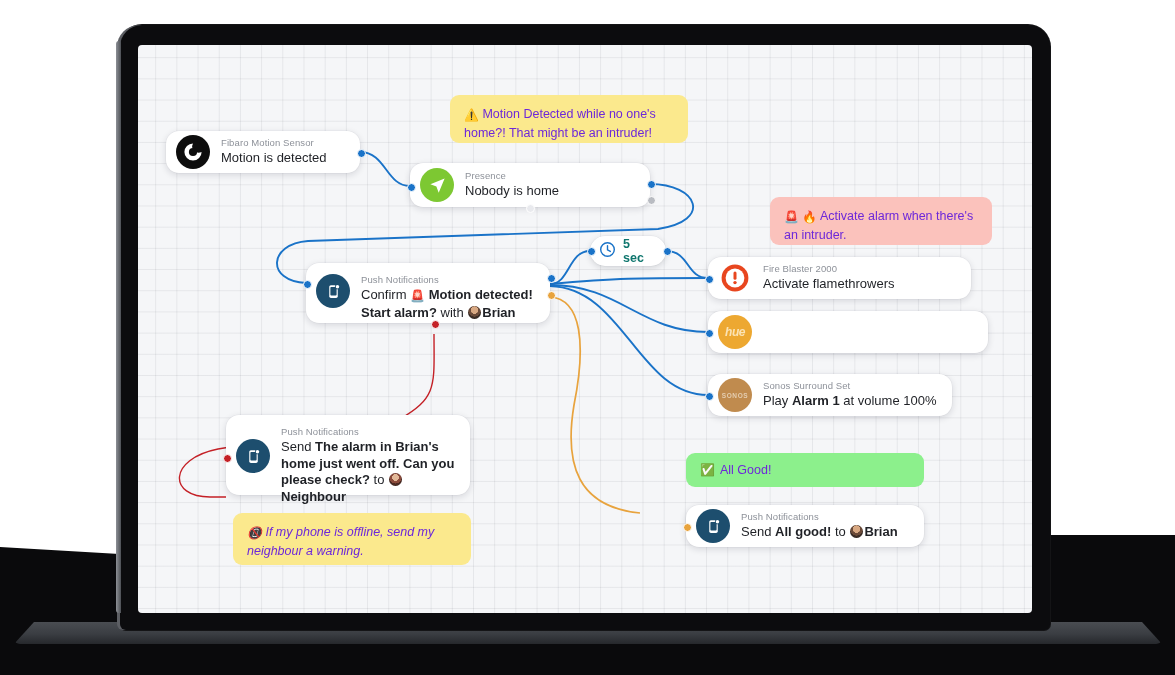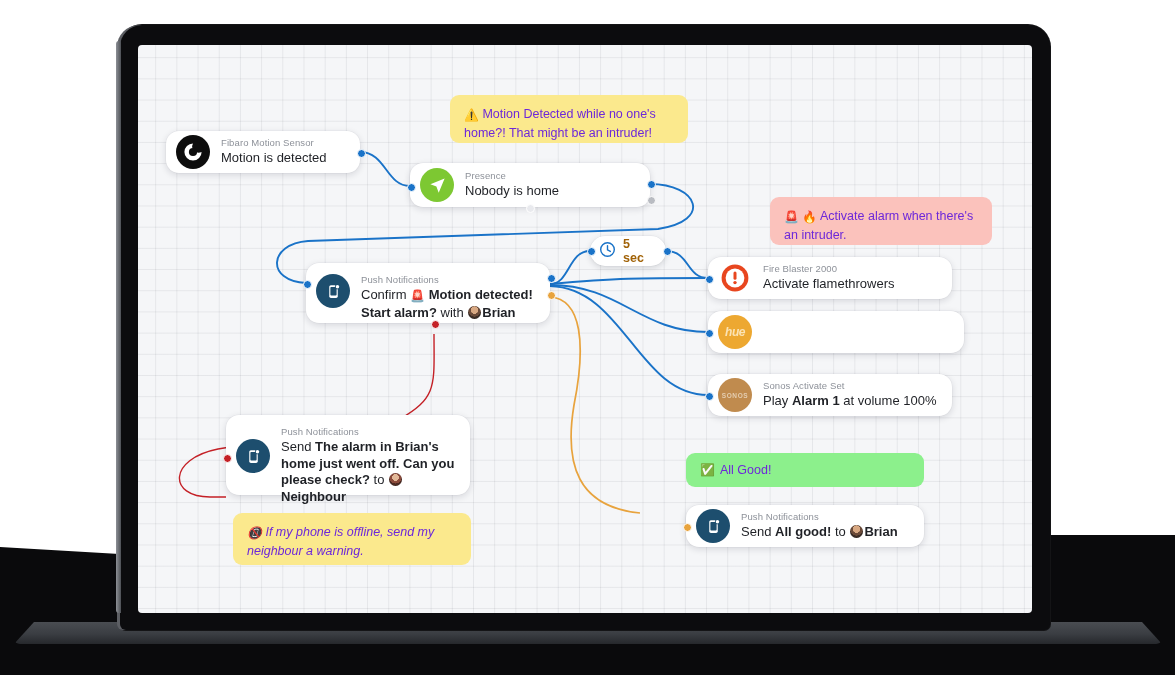--- a/index.html
+++ b/index.html
@@ -103,21 +103,21 @@
   .note.red{background:#fbc2bc;}
   .note.green{background:#8cf08c;}
 
   
   .pill{
     position:absolute;background:#ffffff;border-radius:16px;height:30px;
     display:flex;align-items:center;padding:0 14px 0 9px;
     box-shadow:0 2px 6px rgba(20,24,40,.15), 0 0 0 .5px rgba(20,24,40,.05);
     box-sizing:border-box;
   }
-  .pill-label{font-size:12.5px;font-weight:700;color:#a16207;margin-left:7px;}
+  .pill-label{font-size:12.5px;font-weight:700;color:#0f766e;margin-left:7px;}
 
   
   .ico-fibaro{background:#0d0d0d;}
   .ico-presence{background:#7ac game;}
   .ico-presence{background:#7dc832;}
   .ico-push{background:#1d4e6e;}
   .ico-fire{background:#ffffff;}
   .ico-hue{background:#eda831;}
   .ico-sonos{background:#c08b4e;}
   .hue-txt{font-size:12px;font-weight:700;color:#fbe3b4;font-style:italic;letter-spacing:-.5px;}
@@ -241,50 +241,50 @@
             <svg width="17" height="17" viewBox="0 0 24 24">
               <circle cx="12" cy="12" r="9.6" fill="none" stroke="#1a73c8" stroke-width="2"></circle>
               <path d="M12 6.6v5.8l4 2.3" fill="none" stroke="#1a73c8" stroke-width="2" stroke-linecap="round"></path>
             </svg>
           </span>
           <span class="pill-label">5 sec</span>
         </div>
         <div class="dot" style="left:449px;top:202px;"></div>
         <div class="dot" style="left:525px;top:202px;"></div>
 
-        <div class="node" style="left:570px;top:212px;width:244px;height:42px;">
+        <div class="node" style="left:570px;top:212px;width:263px;height:42px;">
           <div class="node-ico ico-fire">
             <svg width="34" height="34" viewBox="0 0 34 34">
               <circle cx="17" cy="17" r="16" fill="#ffffff"></circle>
               <circle cx="17" cy="17" r="13.4" fill="#e8461f"></circle>
               <circle cx="17" cy="17" r="9.4" fill="#ffffff"></circle>
               <rect x="15.5" y="10.4" width="3" height="8.4" rx="1.5" fill="#e8461f"></rect>
               <circle cx="17" cy="21.6" r="1.7" fill="#e8461f"></circle>
             </svg>
           </div>
           <div class="node-txt">
             <div class="node-sub">Fire Blaster 2000</div>
             <div class="node-title">Activate flamethrowers</div>
           </div>
         </div>
         <div class="dot" style="left:567px;top:230px;"></div>
 
-        <div class="node" style="left:570px;top:266px;width:256px;height:42px;gap:24px;">
+        <div class="node" style="left:570px;top:266px;width:280px;height:42px;gap:24px;">
           <div class="node-ico ico-hue">
             <span class="hue-txt">hue</span>
           </div>
         </div>
         <div class="dot" style="left:567px;top:284px;"></div>
 
         <div class="node" style="left:570px;top:329px;width:244px;height:42px;">
           <div class="node-ico ico-sonos">
             <span class="sonos-txt">SONOS</span>
           </div>
           <div class="node-txt">
-            <div class="node-sub">Sonos Activate Set</div>
+            <div class="node-sub">Sonos Surround Set</div>
             <div class="node-title">
               <span>Play</span>
               <b>Alarm 1</b>
               <span>at volume 100%</span>
             </div>
           </div>
         </div>
         <div class="dot" style="left:567px;top:347px;"></div>
 
         <div class="node" style="left:88px;top:370px;width:244px;height:80px;align-items:flex-start;padding-top:11px;">

